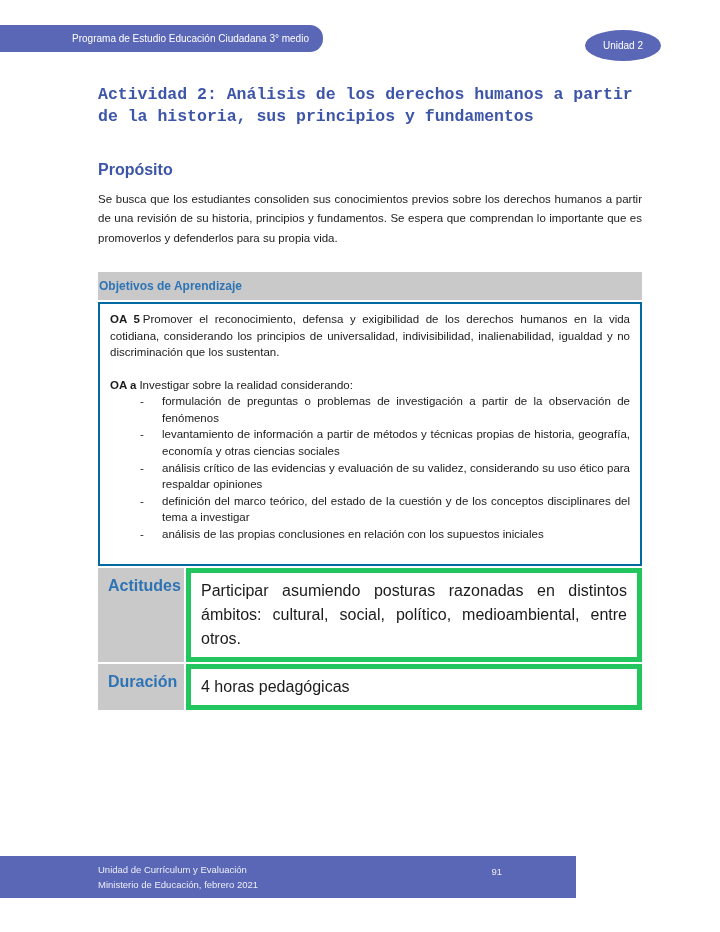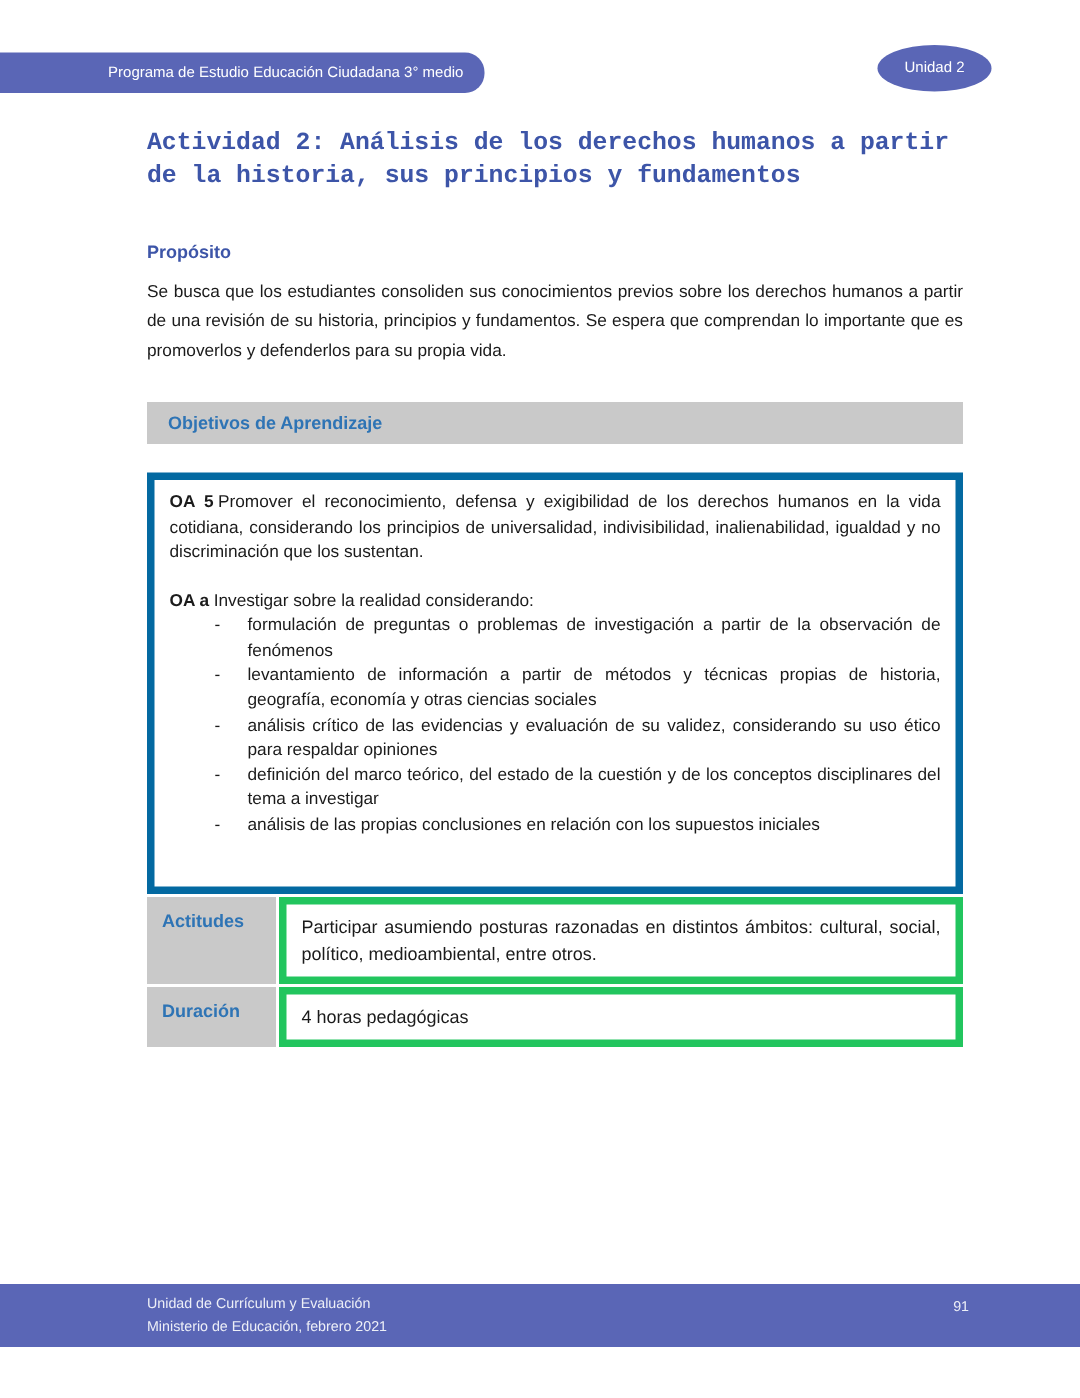--- a/index.html
+++ b/index.html
@@ -3,72 +3,72 @@
 <meta charset="utf-8">
 <style>
   html,body { margin:0; padding:0; background:#ffffff; }
   .page {
     position:relative; width:720px; height:932px; background:#ffffff;
     font-family:"Liberation Sans", sans-serif; color:#1b1b1b; overflow:hidden;
   }
 
   
   .badge-left {
-    position:absolute; left:0; top:35px; width:323px; height:27px;
+    position:absolute; left:0; top:25px; width:323px; height:27px;
     background:#5A66B6; border-radius:0 13px 13px 0;
     color:#ffffff; font-size:10px;
     display:flex; align-items:center; justify-content:center;
     padding-left:58px; box-sizing:border-box;
   }
   .badge-right {
     position:absolute; left:585px; top:30px; width:76px; height:31px;
     background:#5A66B6; border-radius:50%;
     color:#ffffff; font-size:10px;
     display:flex; align-items:center; justify-content:center;
   }
 
   .content { position:absolute; left:98px; top:0; width:544px; }
 
   .title {
     margin-top:84px; font-size:16.5px; font-weight:bold;
     color:#3D55A8; line-height:1.32;font-family:Liberation Mono, monospace;
   }
-  .proposito-h { margin-top:33px; font-size:12px; font-weight:bold; color:#3D55A8; }
+  .proposito-h { margin-top:33px; font-size:16px; font-weight:bold; color:#3D55A8; }
   .proposito-p { margin-top:11px; font-size:11.5px; line-height:1.7; text-align:justify; }
 
   
   .oa-table { margin-top:24px; font-size:11.5px; }
   .oa-header {
     background:#C9C9C9; color:#2E74B5; font-weight:bold;
-    font-size:12px; padding:7px 14px;
+    font-size:12px; padding:7px 1px;
   }
   .oa-body {
-    border:5px solid #0369a1; margin-top:19px;
-    padding:7px 10px 17px 10px; line-height:1.44; text-align:justify;
+    border:2px solid #0369a1; margin-top:2px;
+    padding:7px 10px 6px 10px; line-height:1.44; text-align:justify;
     background:#ffffff;
   }
   .oa-label { font-weight:bold; margin-right:3px; }
   .spacer { height:16px; }
   .li { display:flex; }
   .li .dash { flex:0 0 22px; margin-left:30px; text-align:left; }
   .li .txt { flex:1; text-align:justify; }
 
-  .meta-row { display:flex; margin-top:2px; font-size:12px; }
+  .meta-row { display:flex; margin-top:2px; font-size:16px; }
   .meta-label {
     flex:0 0 86px; background:#C9C9C9; color:#2E74B5; font-weight:bold;
     padding:9px 0 9px 10px; box-sizing:border-box; margin-right:2px;
   }
   .meta-value {
     flex:1; border:5px solid #22c55e; background:#ffffff;
     padding:6px 10px; line-height:1.5; text-align:justify;
   }
 
   
   .footer {
-    position:absolute; left:0; top:856px; width:720px; height:42px;
+    position:absolute; left:0; top:856px; width:576px; height:42px;
     background:#5A66B6; box-sizing:border-box;
     padding:6px 74px 0 98px;
     display:flex; justify-content:space-between; align-items:flex-start;
     color:#EDEFF7; font-size:9.5px; line-height:1.6;
   }
   .footer .page-num { padding-top:2px; }
 </style>
 </head>
 <body>
 

